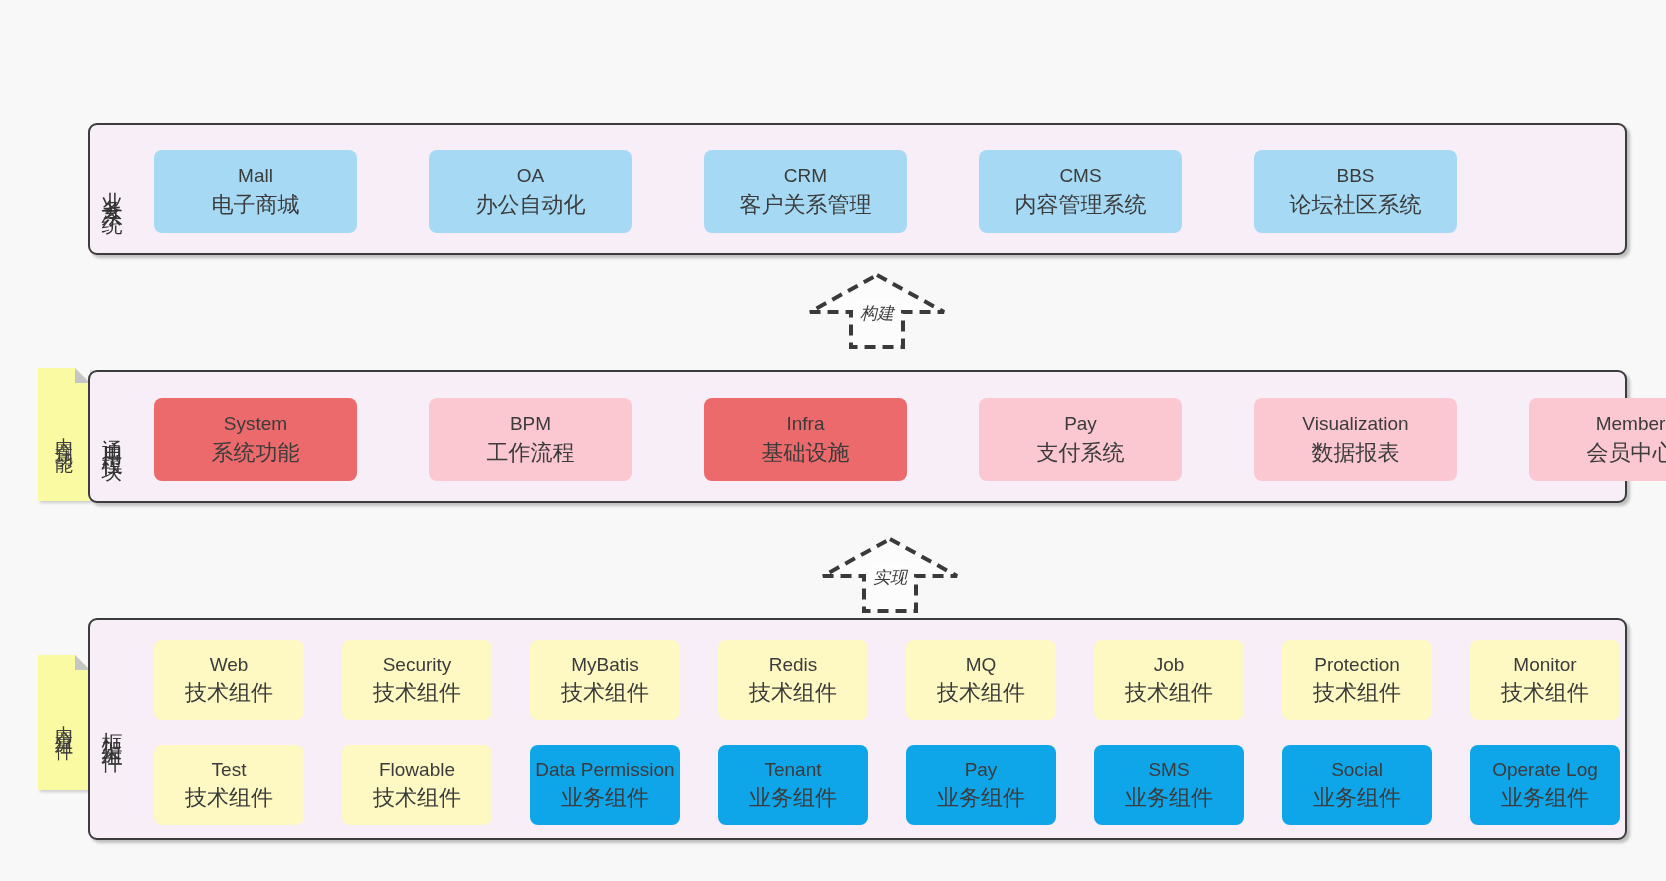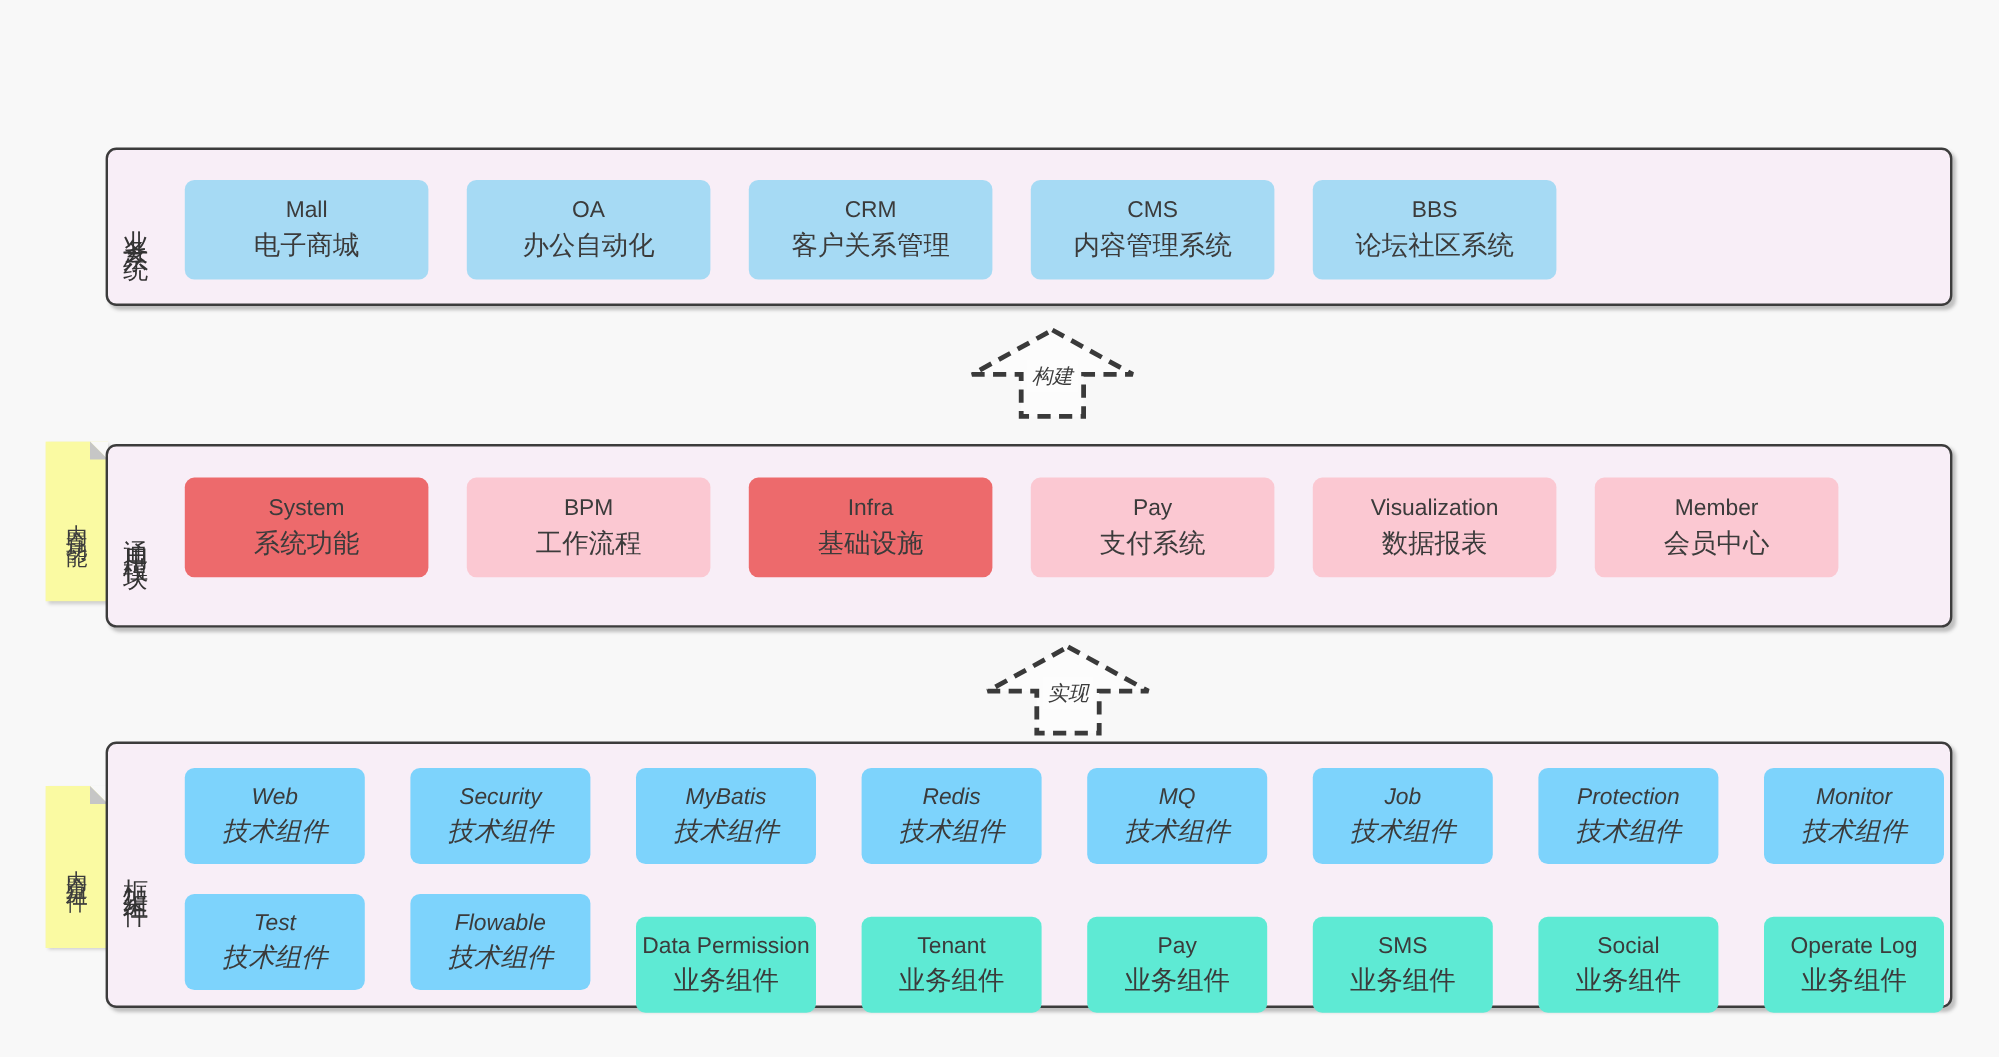--- a/index.html
+++ b/index.html
@@ -6,50 +6,50 @@
   body{font-family:"Liberation Sans","DejaVu Sans",sans-serif;background:#e9e9e9;}
   .canvas{position:relative;width:1666px;height:881px;background:#f8f8f8;overflow:hidden;}
 
   .band{
     position:absolute;left:88px;width:1539px;
     background:#f8eef7;border:2px solid #3c3c3c;border-radius:9px;
     box-shadow:3px 3px 3px rgba(60,60,60,.30);
     box-sizing:border-box;z-index:2;
   }
   .band1{top:123px;height:132px;}
-  .band2{top:370px;height:153px;}
+  .band2{top:370px;height:133px;}
   .band3{top:618px;height:222px;}
 
   .band-label{
     position:absolute;left:12px;top:50%;transform:translateY(-50%);
     writing-mode:vertical-rl;text-orientation:upright;
     font-size:21px;color:#333;letter-spacing:7px;line-height:1;
     white-space:nowrap;
   }
 
-  .row{position:absolute;left:64px;display:flex;gap:32px;}
+  .row{position:absolute;left:64px;display:flex;gap:72px;}
   .band1 .row{top:25px;}
   .band2 .row{top:26px;}
   .band3 .row-1{top:20px;}
   .band3 .row-2{top:125px;}
   .band3 .row{gap:38px;}
 
   .box{
     width:203px;height:83px;border-radius:8px;
     display:flex;flex-direction:column;align-items:center;justify-content:center;
     text-align:center;color:#3b3b3b;line-height:1.45;padding:2px;box-sizing:border-box;
   }
   .band3 .box{width:150px;height:80px;line-height:1.35;}
   .box .en{font-size:19px;}
   .box .zh{font-size:22px;}
   .c-blue{background:#a6daf4;}
   .c-red{background:#ed6a6c;}
   .c-pink{background:#fbc8d2;}
-  .c-green{background:#7dd3fc;font-style:italic;}
-  .c-ltgreen{background:#5eead4;margin-top:19px;}
+  .c-green{background:#fef9c3;}
+  .c-ltgreen{background:#0ea5e9;}
 
   .sticky{
     position:absolute;left:38px;width:52px;background:#fafaa2;
     box-shadow:2px 2px 3px rgba(0,0,0,.18);z-index:1;
     display:flex;align-items:center;justify-content:center;
   }
   .sticky2{top:368px;height:133px;}
   .sticky3{top:655px;height:135px;}
   .sticky .stxt{
     writing-mode:vertical-rl;text-orientation:upright;

